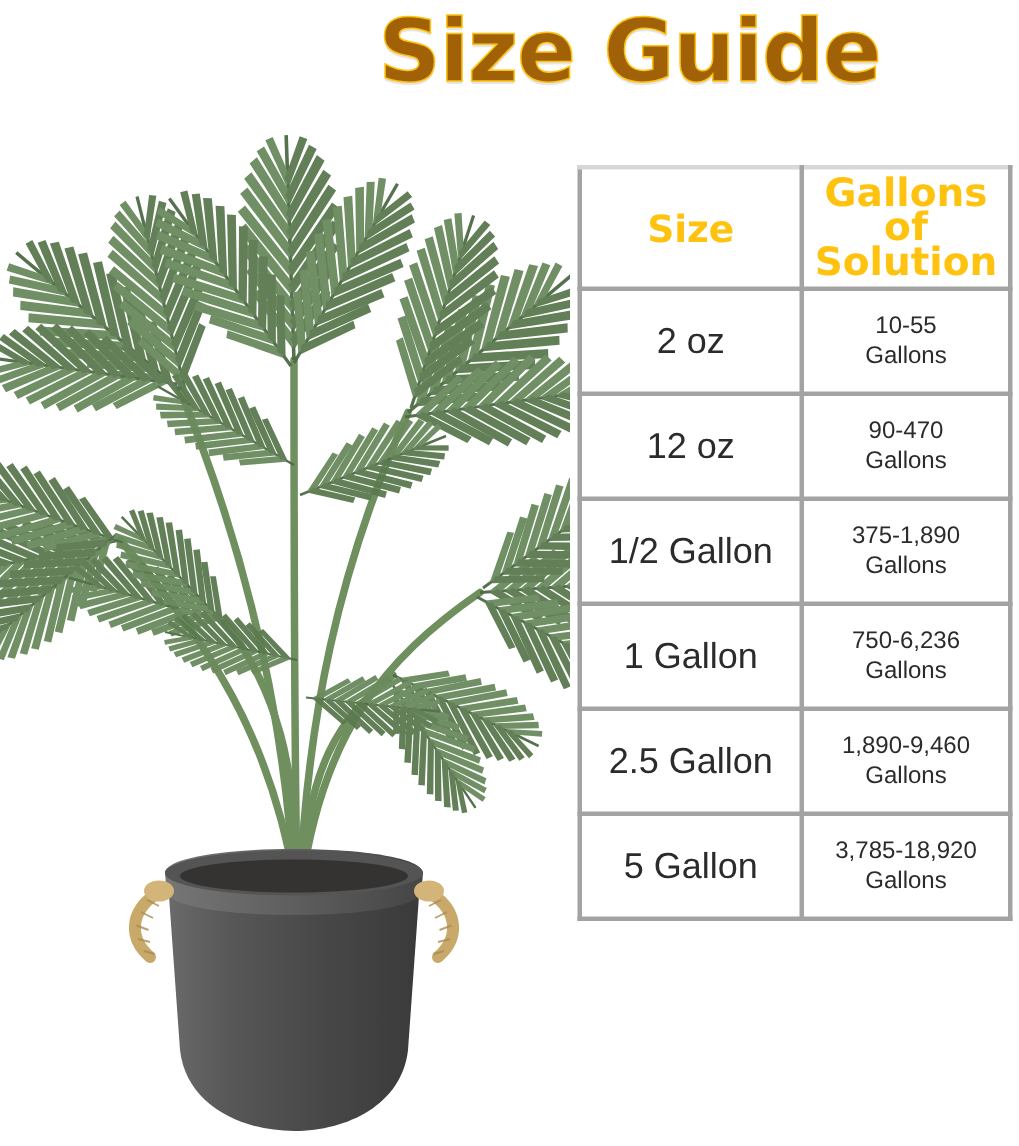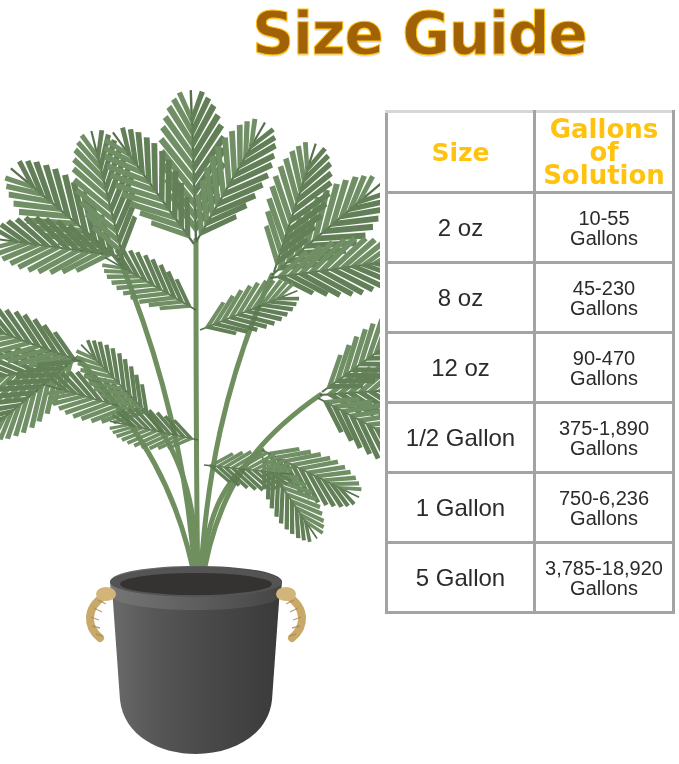--- a/index.html
+++ b/index.html
@@ -70,21 +70,21 @@
     font-weight: 700;
   }
   #size-table thead th.h-size { font-size: 25px; }
   #size-table thead th.h-gal { font-size: 26px; line-height: 23px; }
 
   #size-table tbody td { height: 67px; }
   #size-table td.cell-size {
     font-size: 24px;
   }
   #size-table td.cell-gal {
-    font-size: 20px;
+    font-size: 16px;
     line-height: 20px;
   }
   #size-table td.cell-gal .num { display: block; }
   #size-table td.cell-gal .unit { display: block; }
 
   
   #size-table tr:first-child th { border-top-color: #d7d7d7; }
 </style>
 </head>
 <body>
@@ -260,44 +260,44 @@
   </thead>
   <tbody>
     <tr>
       <td class="cell-size">2 oz</td>
       <td class="cell-gal">
         <span class="num">10-55</span>
         <span class="unit">Gallons</span>
       </td>
     </tr>
     <tr>
-      <td class="cell-size">8 oz</td>
-      <td class="cell-gal">
-        <span class="num">45-230</span>
-        <span class="unit">Gallons</span>
-      </td>
-    </tr>
-    <tr>
       <td class="cell-size">12 oz</td>
       <td class="cell-gal">
         <span class="num">90-470</span>
         <span class="unit">Gallons</span>
       </td>
     </tr>
     <tr>
       <td class="cell-size">1/2 Gallon</td>
       <td class="cell-gal">
         <span class="num">375-1,890</span>
         <span class="unit">Gallons</span>
       </td>
     </tr>
     <tr>
       <td class="cell-size">1 Gallon</td>
       <td class="cell-gal">
         <span class="num">750-6,236</span>
+        <span class="unit">Gallons</span>
+      </td>
+    </tr>
+    <tr>
+      <td class="cell-size">2.5 Gallon</td>
+      <td class="cell-gal">
+        <span class="num">1,890-9,460</span>
         <span class="unit">Gallons</span>
       </td>
     </tr>
     <tr>
       <td class="cell-size">5 Gallon</td>
       <td class="cell-gal">
         <span class="num">3,785-18,920</span>
         <span class="unit">Gallons</span>
       </td>
     </tr>

